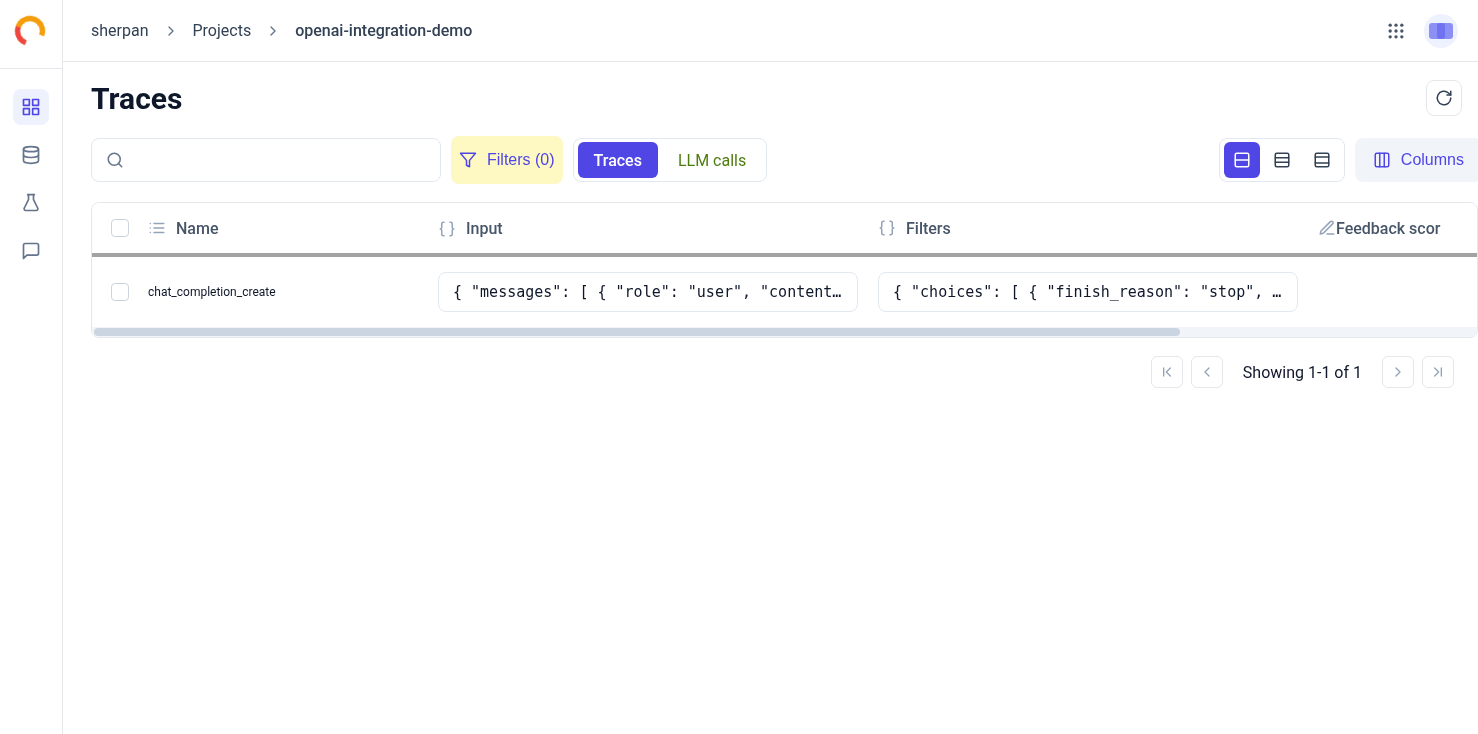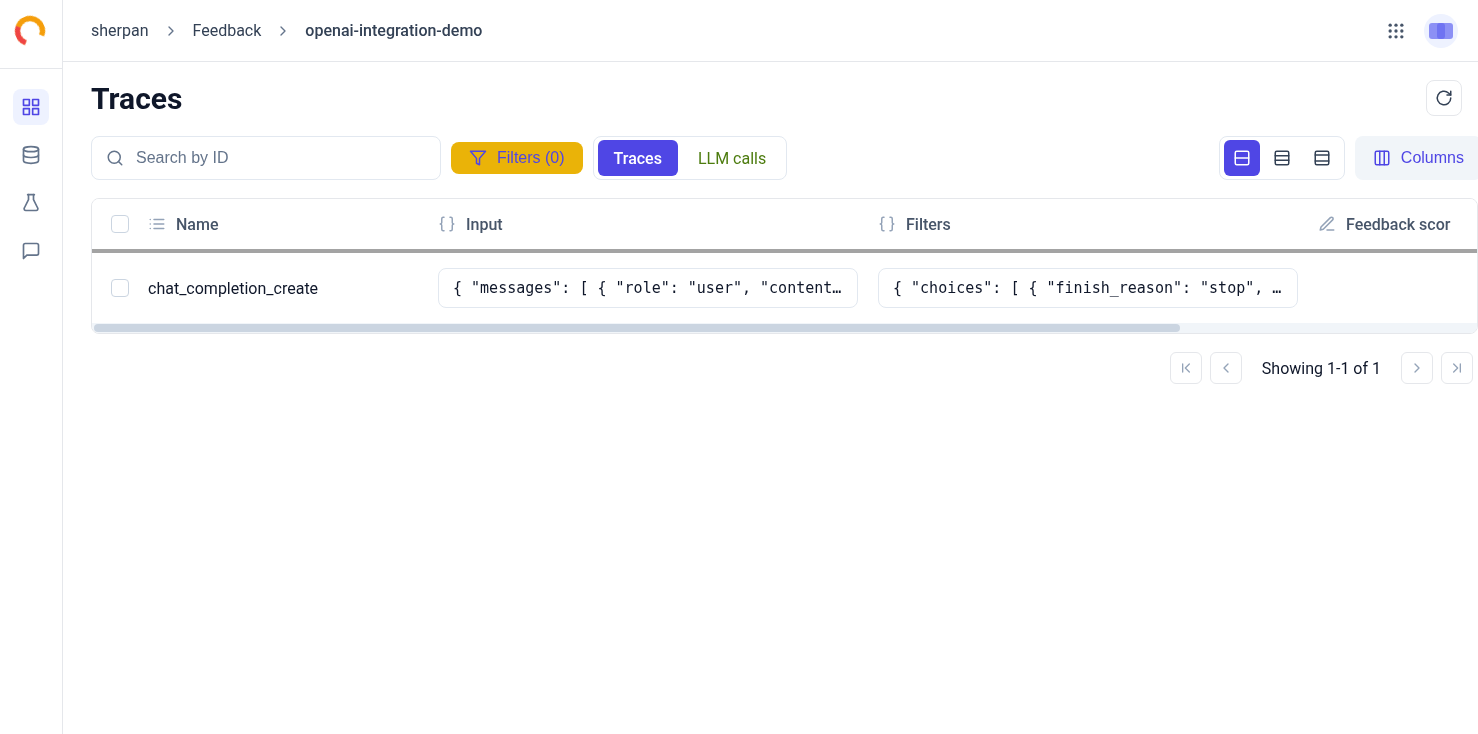--- a/index.html
+++ b/index.html
@@ -34,51 +34,51 @@
   .content { padding:18px 0 0 28px; position:relative; flex:1; overflow:hidden; }
   .title-row { display:flex; align-items:center; justify-content:space-between; padding-right:16px; }
   .page-title { font-size:30px; font-weight:700; margin:0; }
   .refresh-btn { width:36px; height:36px; border:1px solid #e5e7eb; border-radius:8px; display:flex; align-items:center; justify-content:center; color:#334155; cursor:pointer; background:#fff; }
 
   
   .toolbar { display:flex; align-items:center; gap:10px; margin-top:20px; padding-right:0; }
   .search { width:350px; height:44px; border:1px solid #e2e8f0; border-radius:8px; display:flex; align-items:center; padding:0 14px; gap:10px; color:#64748b; }
   .search input { border:none; outline:none; font-size:16px; flex:1; color:#0f172a; background:transparent; }
   .search input::placeholder { color:#64748b; }
-  .filters-btn { height:32px; padding:0 18px; border-radius:8px; background:#eab308; color:#4f46e5; font-size:16px; font-weight:500; display:flex; align-items:center; gap:10px; cursor:pointer; border:none; }
+  .filters-btn { height:48px; padding:0 8px; border-radius:8px; background:#fef9c3; color:#4f46e5; font-size:16px; font-weight:500; display:flex; align-items:center; gap:10px; cursor:pointer; border:none; }
   .seg-group { height:44px; border:1px solid #e2e8f0; border-radius:8px; display:flex; align-items:center; padding:4px; gap:4px; }
   .seg-item { padding:0 16px; height:36px; border-radius:6px; font-size:16px; display:flex; align-items:center; cursor:pointer; color:#4d7c0f; }
   .seg-item.active { background:#4f46e5; color:#fff; font-weight:500; }
   .toolbar-spacer { flex:1; }
   .density-group { height:44px; border:1px solid #e2e8f0; border-radius:8px; display:flex; align-items:center; padding:4px; gap:4px; }
   .density-item { width:36px; height:36px; border-radius:6px; display:flex; align-items:center; justify-content:center; cursor:pointer; color:#334155; }
   .density-item.active { background:#4f46e5; color:#fff; }
   .columns-btn { height:44px; padding:0 18px; border-radius:8px; background:#f1f5f9; color:#4f46e5; font-size:16px; font-weight:500; display:flex; align-items:center; gap:10px; cursor:pointer; border:none; margin-left:10px; }
   .right-actions { display:flex; align-items:center; margin-right:0; }
   .right-overflow { padding-right:0; margin-right:-4px; overflow:hidden; }
 
   
   .table-wrap { margin-top:18px; border:1px solid #e5e7eb; border-radius:8px; overflow:hidden; width:calc(100% - 0px); }
   .thead { display:flex; align-items:center; height:54px; border-bottom:4px solid #a3a3a3; background:#fff; color:#475569; font-size:16px; font-weight:500; }
   .cell-check { width:56px; display:flex; align-items:center; justify-content:center; }
   .checkbox { width:18px; height:18px; border:1.5px solid #cbd5e1; border-radius:4px; cursor:pointer; }
   .cell-name { width:290px; display:flex; align-items:center; gap:10px; }
-  .cell-input { width:440px; display:flex; align-items:flex-start; gap:10px; }
+  .cell-input { width:440px; display:flex; align-items:flex-end; gap:10px; }
   .cell-output { width:440px; display:flex; align-items:center; gap:10px; }
-  .cell-feedback { flex:1; display:flex; align-items:center; gap:10px; justify-content:flex-start; white-space:nowrap; overflow:hidden; }
+  .cell-feedback { flex:1; display:flex; align-items:center; justify-content:flex-start; white-space:nowrap; overflow:hidden; }
   .hdr-icon { color:#94a3b8; display:flex; }
 
   .trow { display:flex; align-items:center; height:70px; }
-  .trow .cell-name { font-size:16px; color:#0f172a; }
+  .trow .cell-name { font-size:12px; color:#0f172a; }
   .code-block { border:1px solid #e2e8f0; border-radius:8px; padding:10px 14px; font-family: ui-monospace, SFMono-Regular, Menlo, Consolas, monospace; font-size:15px; color:#0f172a; width:420px; white-space:nowrap; overflow:hidden; text-overflow:ellipsis; background:#fff; }
 
   .scroll-strip { height:10px; background:#f1f5f9; position:relative; }
   .scroll-thumb { position:absolute; left:2px; top:1px; height:8px; width:1086px; background:#cbd5e1; border-radius:4px; }
 
-  .pagination { display:flex; align-items:center; justify-content:flex-end; gap:12px; margin-top:18px; padding-right:5px; }
+  .pagination { display:flex; align-items:center; justify-content:flex-end; gap:12px; margin-top:18px; padding-right:24px; }
   .nav-btn { width:32px; height:32px; border:1px solid #e5e7eb; border-radius:6px; display:flex; align-items:center; justify-content:center; color:#94a3b8; cursor:pointer; background:#fff; }
   .status-text { font-size:16px; color:#0f172a; padding:0 8px; }
   .nav-group { display:flex; gap:8px; }
 
   svg { display:block; }
 </style>
 </head>
 <body>
 
 <div class="app">
@@ -121,21 +121,21 @@
   <div class="main">
 
     <div class="header">
       <div class="breadcrumb">
         <span class="crumb">sherpan</span>
         <span class="chev">
             <svg width="16" height="16" viewBox="0 0 24 24" fill="none" stroke="currentColor" stroke-width="2" stroke-linecap="round" stroke-linejoin="round">
               <polyline points="9 18 15 12 9 6"></polyline>
             </svg>
           </span>
-        <span class="crumb">Feedback</span>
+        <span class="crumb">Projects</span>
         <span class="chev">
             <svg width="16" height="16" viewBox="0 0 24 24" fill="none" stroke="currentColor" stroke-width="2" stroke-linecap="round" stroke-linejoin="round">
               <polyline points="9 18 15 12 9 6"></polyline>
             </svg>
           </span>
         <span class="crumb last">openai-integration-demo</span>
       </div>
       <div class="header-right">
         <div class="apps-grid-btn">
           <svg width="20" height="20" viewBox="0 0 24 24" fill="currentColor">
@@ -167,21 +167,20 @@
             </svg>
         </button>
       </div>
 
       <div class="toolbar">
         <div class="search">
           <svg width="18" height="18" viewBox="0 0 24 24" fill="none" stroke="#64748b" stroke-width="2" stroke-linecap="round" stroke-linejoin="round">
               <circle cx="11" cy="11" r="8"></circle>
               <line x1="21" y1="21" x2="16.65" y2="16.65"></line>
             </svg>
-          <input placeholder="Search by ID" style="">
         </div>
         <button class="filters-btn">
           <svg width="18" height="18" viewBox="0 0 24 24" fill="none" stroke="currentColor" stroke-width="2" stroke-linecap="round" stroke-linejoin="round">
               <polygon points="22 3 2 3 10 12.5 10 19 14 21 14 12.5 22 3"></polygon>
             </svg>
           <span>Filters (0)</span>
         </button>
         <div class="seg-group">
           <div class="seg-item active">Traces</div>
           <div class="seg-item">LLM calls</div>

